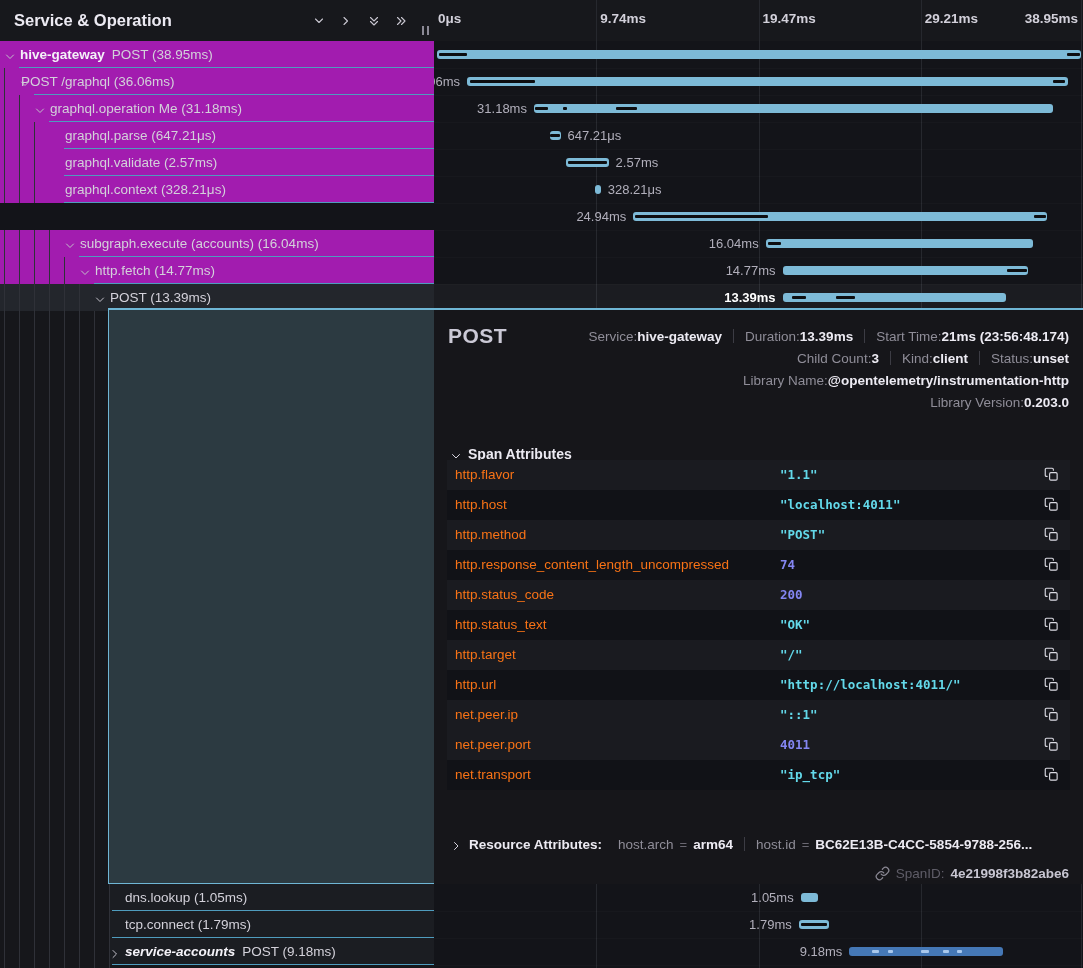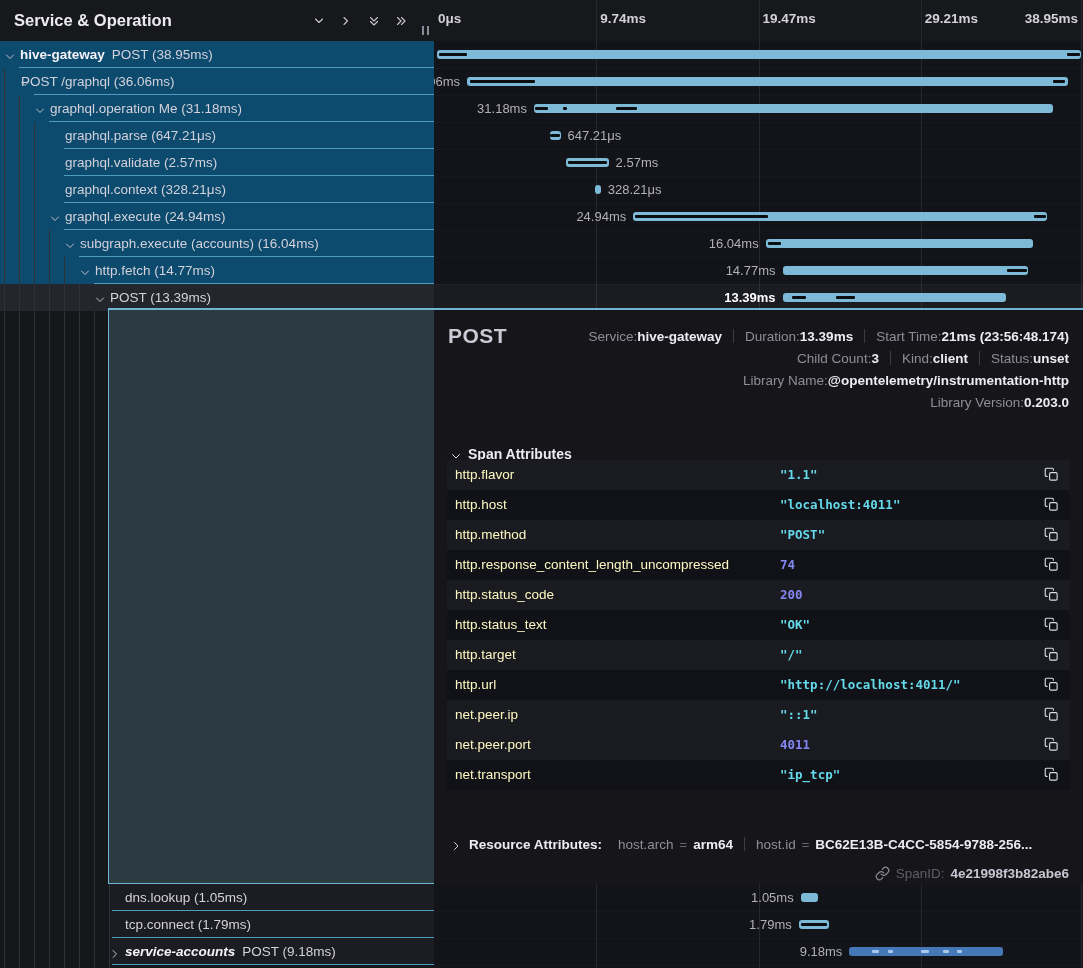--- a/index.html
+++ b/index.html
@@ -17,21 +17,21 @@
   .hicon svg{stroke:#c9c7d1;fill:none;stroke-width:2.2;stroke-linecap:round;stroke-linejoin:round;}
   #drag-handle{position:absolute;left:421px;top:26px;width:9px;height:9px;z-index:7;}
   #drag-handle i{position:absolute;top:0;width:2px;height:9px;background:#8b8995;}
   #drag-handle i:first-child{left:1px}#drag-handle i:last-child{left:6px}
   #header-right{position:absolute;left:434px;top:0;width:649px;height:41px;background:#17181c;z-index:5;}
   .tick-label{position:absolute;top:0;line-height:38px;font-size:13.5px;font-weight:600;color:#d2d0da;}
   
   .rows{position:absolute;left:0;width:1083px;z-index:2;}
   #rows-top{top:41px;} #rows-bottom{top:884px;}
   .row{position:absolute;left:0;width:1083px;height:27px;}
-  .row-tree{position:absolute;left:0;top:0;width:434px;height:27px;background:#0c4a6e;overflow:hidden;}
+  .row-tree{position:absolute;left:0;top:0;width:434px;height:27px;background:#a21caf;overflow:hidden;}
   .row-tree.bottom{background:transparent;}
   .bottom-strip{position:absolute;left:110px;right:0;top:0;bottom:0;background:#1b1d22;}
   .row.selected .row-tree{background:#23262c;}
   .underline{position:absolute;bottom:0;height:1px;background:#4f9cbe;}
   .tree-label{position:absolute;top:0;line-height:27px;font-size:13.5px;color:#d3d1da;white-space:nowrap;}
   .svc{font-weight:700;color:#f4f2f8;margin-right:7px;}
   .svc.italic{font-style:italic;}
   .tree-chevron{position:absolute;top:50%;margin-top:-6px;width:12px;height:12px;}
   .tree-chevron svg{stroke:#c2c0ca;fill:none;stroke-width:2;stroke-linecap:round;stroke-linejoin:round;}
   .row-tl{position:absolute;left:434px;top:0;width:649px;height:27px;overflow:hidden;border-bottom:1px solid rgba(255,255,255,0.02);}
@@ -54,21 +54,21 @@
   .meta-v{color:#edebf3;font-weight:700;}
   .meta-sep{width:1px;height:14px;background:#3c3c44;margin:0 11px;}
   #attr-header{position:absolute;left:16px;top:134px;height:20px;display:flex;align-items:center;}
   #attr-header .chev{width:12px;height:12px;margin-right:6px;}
   #attr-header .chev svg{stroke:#d6d4de;fill:none;stroke-width:2;stroke-linecap:round;stroke-linejoin:round;}
   #attr-header .t{font-size:14px;font-weight:700;color:#eceaf2;}
   #attr-table{position:absolute;left:13px;top:150px;width:623px;}
   .attr-row{position:relative;width:623px;height:30px;}
   .attr-row.odd{background:#1a1b20;}
   .attr-row.even{background:#111217;}
-  .attr-key{position:absolute;left:8px;top:0;line-height:30px;font-size:13.5px;color:#fef9c3;white-space:nowrap;}
+  .attr-key{position:absolute;left:8px;top:0;line-height:30px;font-size:13.5px;color:#f97316;white-space:nowrap;}
   .attr-val{position:absolute;left:333px;top:0;line-height:30px;font-size:12.5px;font-weight:700;
     font-family:"DejaVu Sans Mono",monospace;white-space:nowrap;}
   .attr-val.string{color:#63d9ea;}
   .attr-val.number{color:#8486f2;}
   .copy-btn{position:absolute;right:10px;top:50%;margin-top:-8px;width:16px;height:16px;cursor:pointer;}
   .copy-btn svg{stroke:#dcdce4;fill:none;stroke-width:1.8;stroke-linecap:round;stroke-linejoin:round;}
   #resource-row{position:absolute;left:16px;top:524px;height:20px;display:flex;align-items:center;max-width:620px;overflow:hidden;}
   #resource-row .chev{width:12px;height:12px;margin-right:7px;}
   #resource-row .chev svg{stroke:#d6d4de;fill:none;stroke-width:2;stroke-linecap:round;stroke-linejoin:round;}
   #resource-row .t{font-size:13.5px;font-weight:700;color:#eceaf2;margin-right:16px;white-space:nowrap;}
@@ -229,30 +229,20 @@
           <div class="guide" style="left: 34px;"></div>
           <div class="underline" style="left: 64px; width: 370px;"></div>
           <span class="tree-label" style="left: 65px;">graphql.context (328.21μs)</span>
         </div>
         <div class="row-tl">
           <div class="bar" style="left: 24.8%; width: 0.9%;"></div>
           <span class="dur-label" style="left: calc(25.7% + 7px);">328.21μs</span>
         </div>
       </div>
       <div class="row" style="top: 162px;">
-        <div class="row-tree">
-          <div class="guide" style="left: 4px;"></div>
-          <div class="guide" style="left: 19px;"></div>
-          <div class="guide" style="left: 34px;"></div>
-          <div class="underline" style="left: 64px; width: 370px;"></div>
-          <div class="tree-chevron" style="left: 49px;"><svg viewBox="0 0 24 24" width="12" height="12">
-              <polyline points="5,8 12,15 19,8"></polyline>
-            </svg></div>
-          <span class="tree-label" style="left: 65px;">graphql.execute (24.94ms)</span>
-        </div>
         <div class="row-tl">
           <div class="bar" style="left: 30.7%; width: 63.7%;"></div>
           <div class="btick" style="left: 31%; width: 20.5%;"></div>
           <div class="btick" style="left: 92.4%; width: 1.9%;"></div>
           <span class="dur-label" style="right: calc(69.3% + 7px);">24.94ms</span>
         </div>
       </div>
       <div class="row" style="top: 189px;">
         <div class="row-tree">
           <div class="guide" style="left: 4px;"></div>

